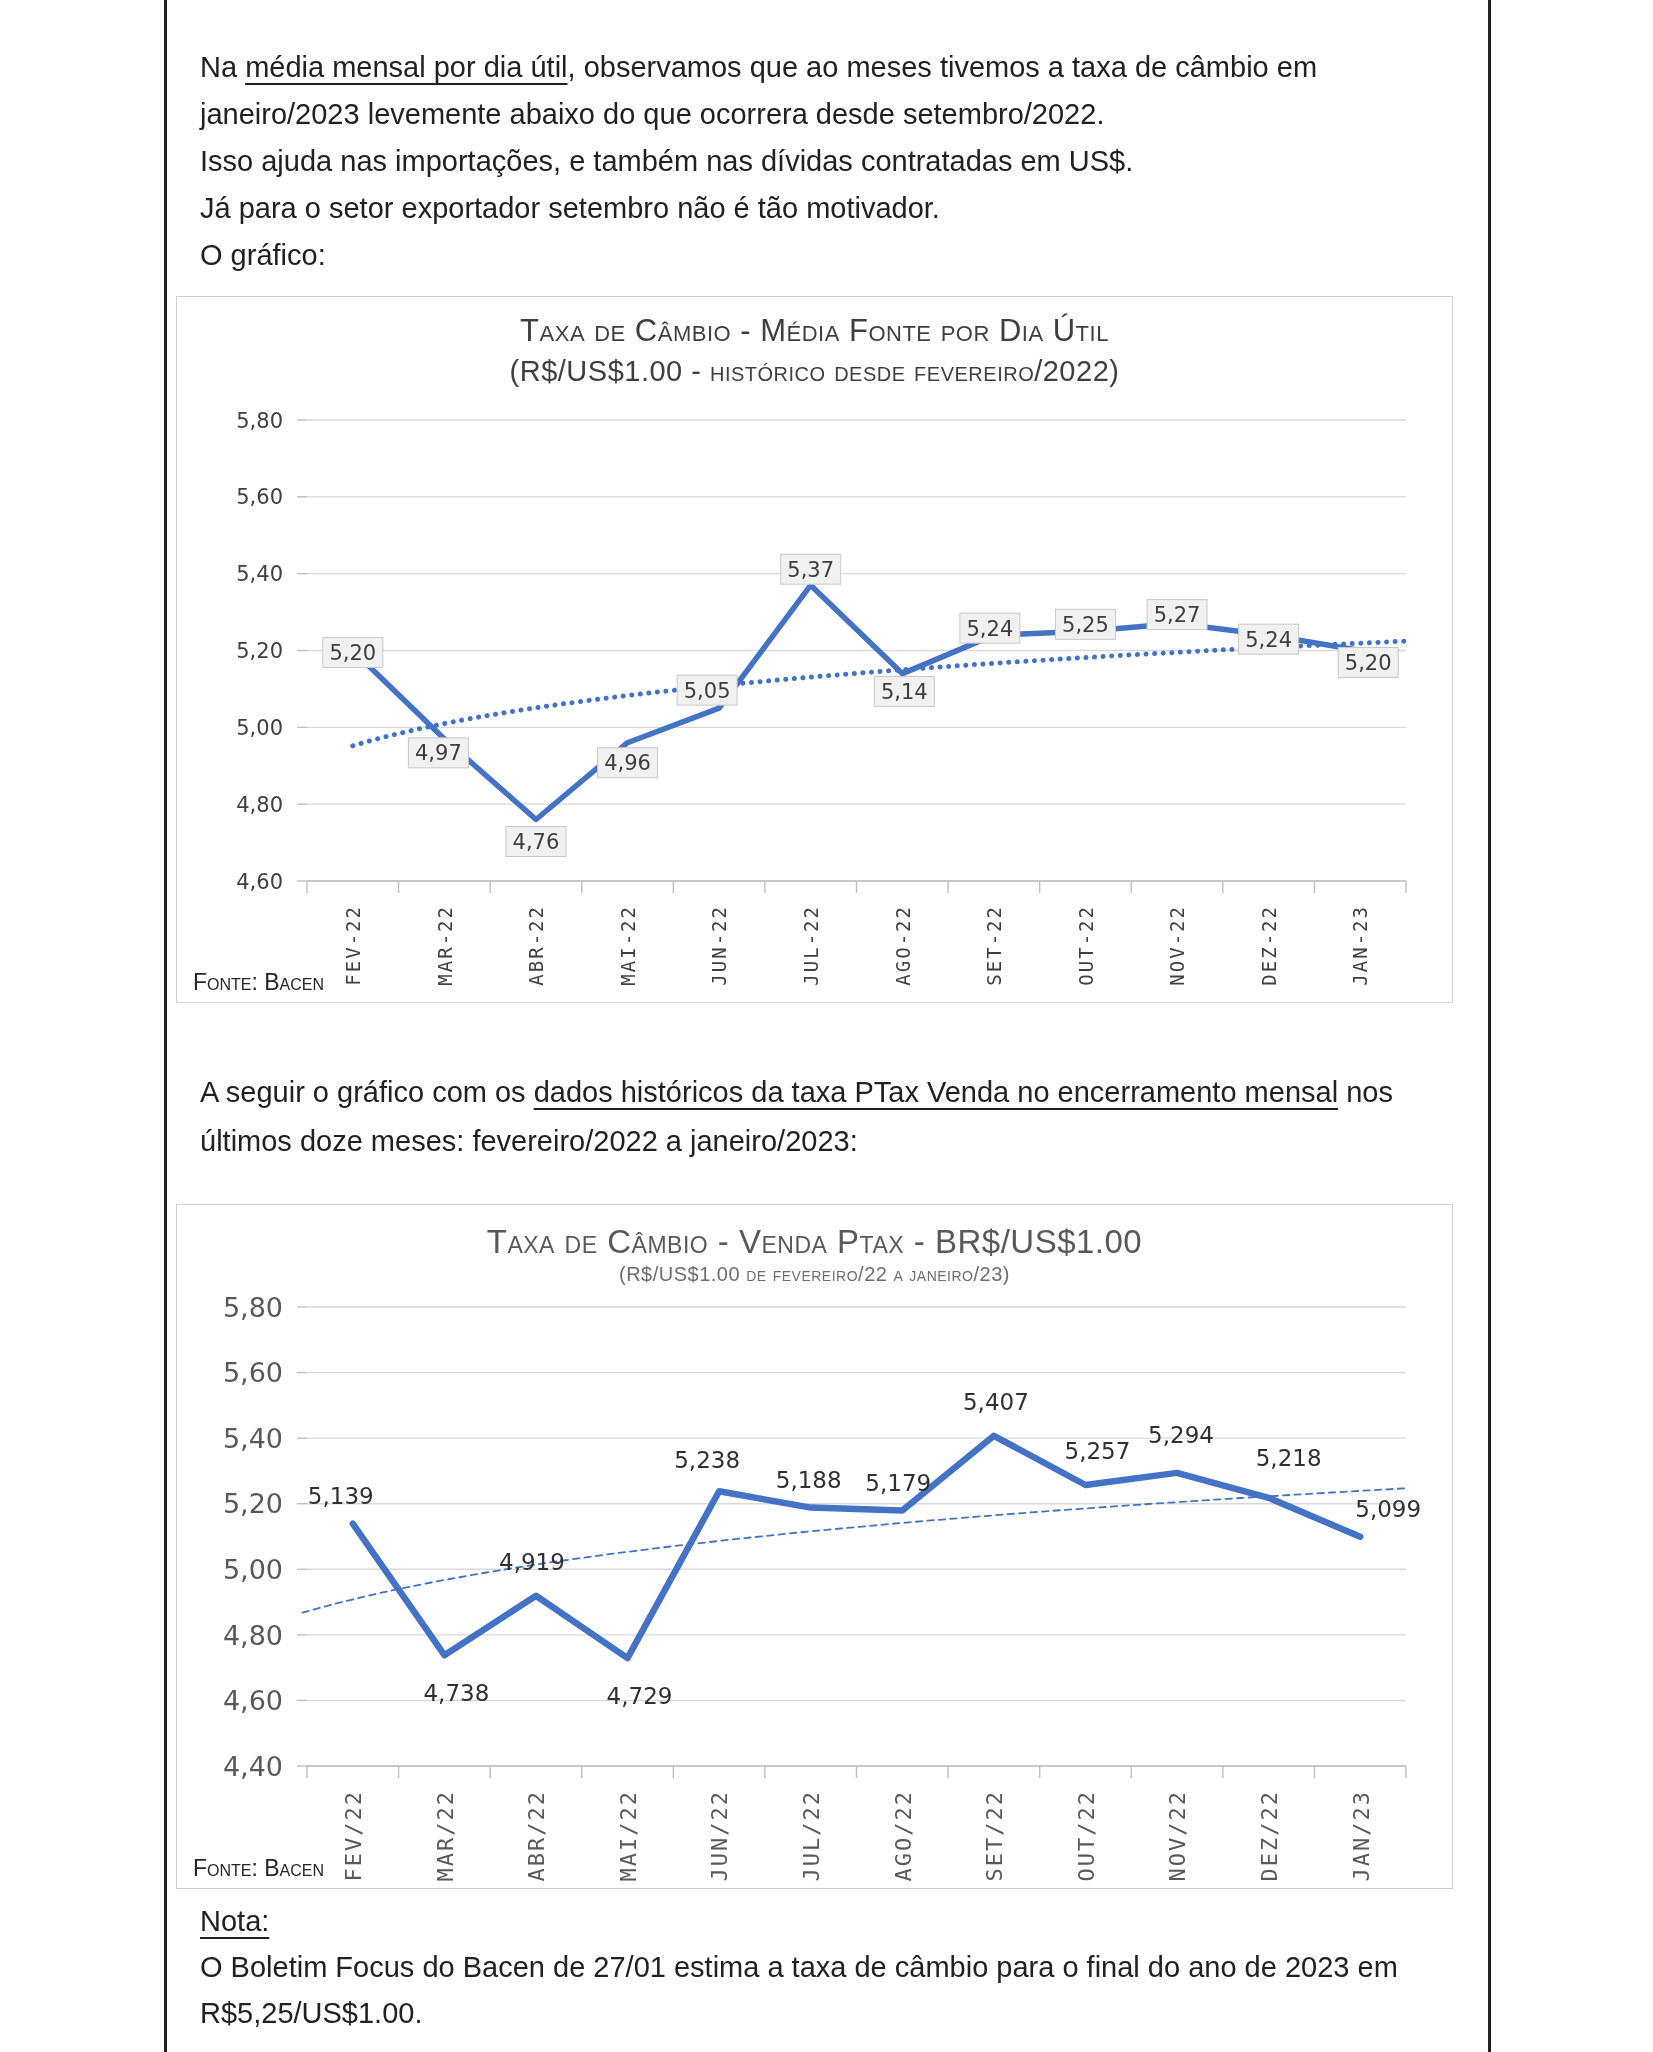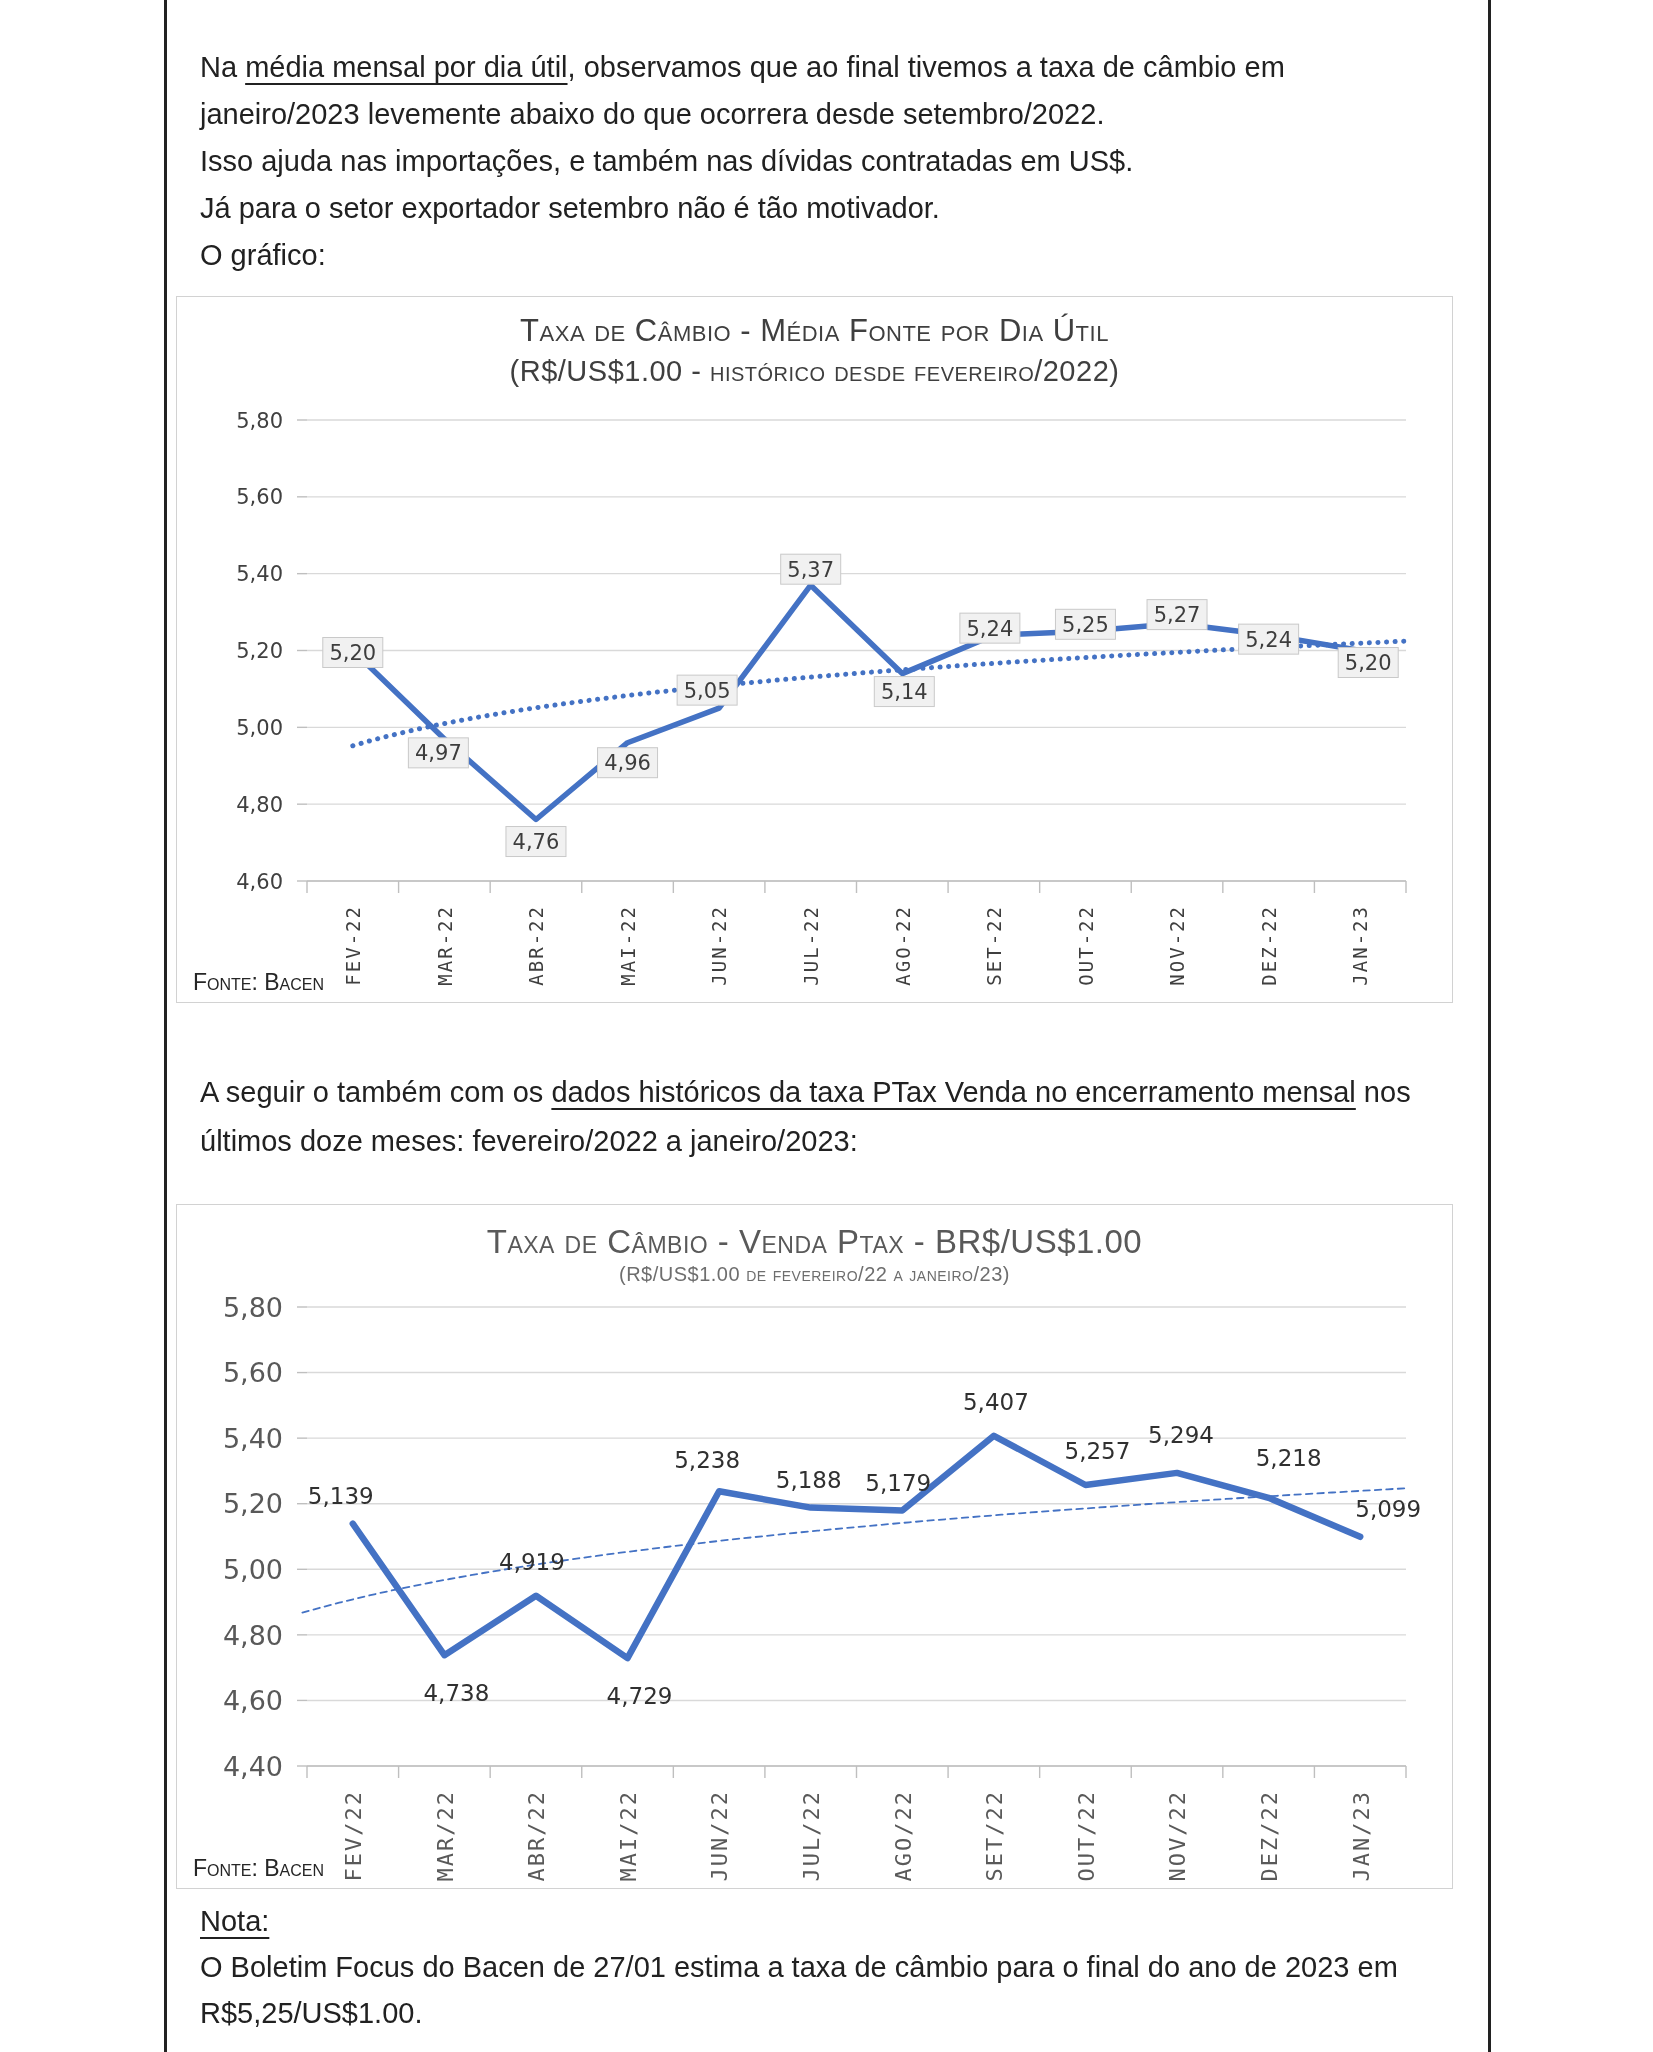--- a/index.html
+++ b/index.html
@@ -18,21 +18,21 @@
   .fonte{position:absolute;left:16px;font-variant:small-caps;font-size:23px;color:#262626;}
   .plot-svg{position:absolute;left:0;top:0;}
 </style>
 </head>
 <body>
 
 <div class="page-border" style="left:164px"></div>
 <div class="page-border" style="left:1488px"></div>
 
 <div class="para" style="left:200px;top:44px;width:1280px">
-  <div><span>Na </span><span class="u">média mensal por dia útil</span><span>, observamos que ao final tivemos a taxa de câmbio em</span></div>
+  <div><span>Na </span><span class="u">média mensal por dia útil</span><span>, observamos que ao meses tivemos a taxa de câmbio em</span></div>
   <div>janeiro/2023 levemente abaixo do que ocorrera desde setembro/2022.</div>
   <div>Isso ajuda nas importações, e também nas dívidas contratadas em US$.</div>
   <div>Já para o setor exportador setembro não é tão motivador.</div>
   <div>O gráfico:</div>
 </div>
 
 <div class="chart-frame" style="left:176px;top:296px;width:1277px;height:707px">
   <svg class="plot-svg" width="1275" height="705">
       <line x1="130" y1="123" x2="1229" y2="123" stroke="#D9D9D9" stroke-width="1.4"></line>
       <line x1="120" y1="123" x2="130" y2="123" stroke="#BFBFBF" stroke-width="1.4"></line>
@@ -107,21 +107,21 @@
       <text x="1091.625" y="349.69333333333316" text-anchor="middle" font-size="21" fill="#3d3d3d" font-family="DejaVu Sans, sans-serif">5,24</text>
       <rect x="1161.2083333333333" y="350.49999999999983" width="60" height="30" fill="#F1F1F1" stroke="#C9C9C9" stroke-width="1"></rect>
       <text x="1191.2083333333333" y="373.05999999999983" text-anchor="middle" font-size="21" fill="#3d3d3d" font-family="DejaVu Sans, sans-serif">5,20</text>
     </svg>
   <div class="chart-title c1-t1">Taxa de Câmbio - Média Fonte por Dia Útil</div>
   <div class="chart-title c1-t2">(R$/US$1.00 - histórico desde fevereiro/2022)</div>
   <div class="fonte" style="bottom:6px">Fonte: Bacen</div>
 </div>
 
 <div class="para" style="left:200px;top:1068px;width:1290px;line-height:49px">
-  <div><span>A seguir o também com os </span><span class="u">dados históricos da taxa PTax Venda no encerramento mensal</span><span> nos</span></div>
+  <div><span>A seguir o gráfico com os </span><span class="u">dados históricos da taxa PTax Venda no encerramento mensal</span><span> nos</span></div>
   <div>últimos doze meses: fevereiro/2022 a janeiro/2023:</div>
 </div>
 
 <div class="chart-frame" style="left:176px;top:1204px;width:1277px;height:685px">
   <svg class="plot-svg" width="1275" height="683">
       <line x1="130" y1="102" x2="1229" y2="102" stroke="#D9D9D9" stroke-width="1.4"></line>
       <line x1="120" y1="102" x2="130" y2="102" stroke="#BFBFBF" stroke-width="1.4"></line>
       <text x="106" y="111.72" text-anchor="end" font-size="27" fill="#595959" font-family="DejaVu Sans, sans-serif">5,80</text>
       <line x1="130" y1="167.57142857142856" x2="1229" y2="167.57142857142856" stroke="#D9D9D9" stroke-width="1.4"></line>
       <line x1="120" y1="167.57142857142856" x2="130" y2="167.57142857142856" stroke="#BFBFBF" stroke-width="1.4"></line>

